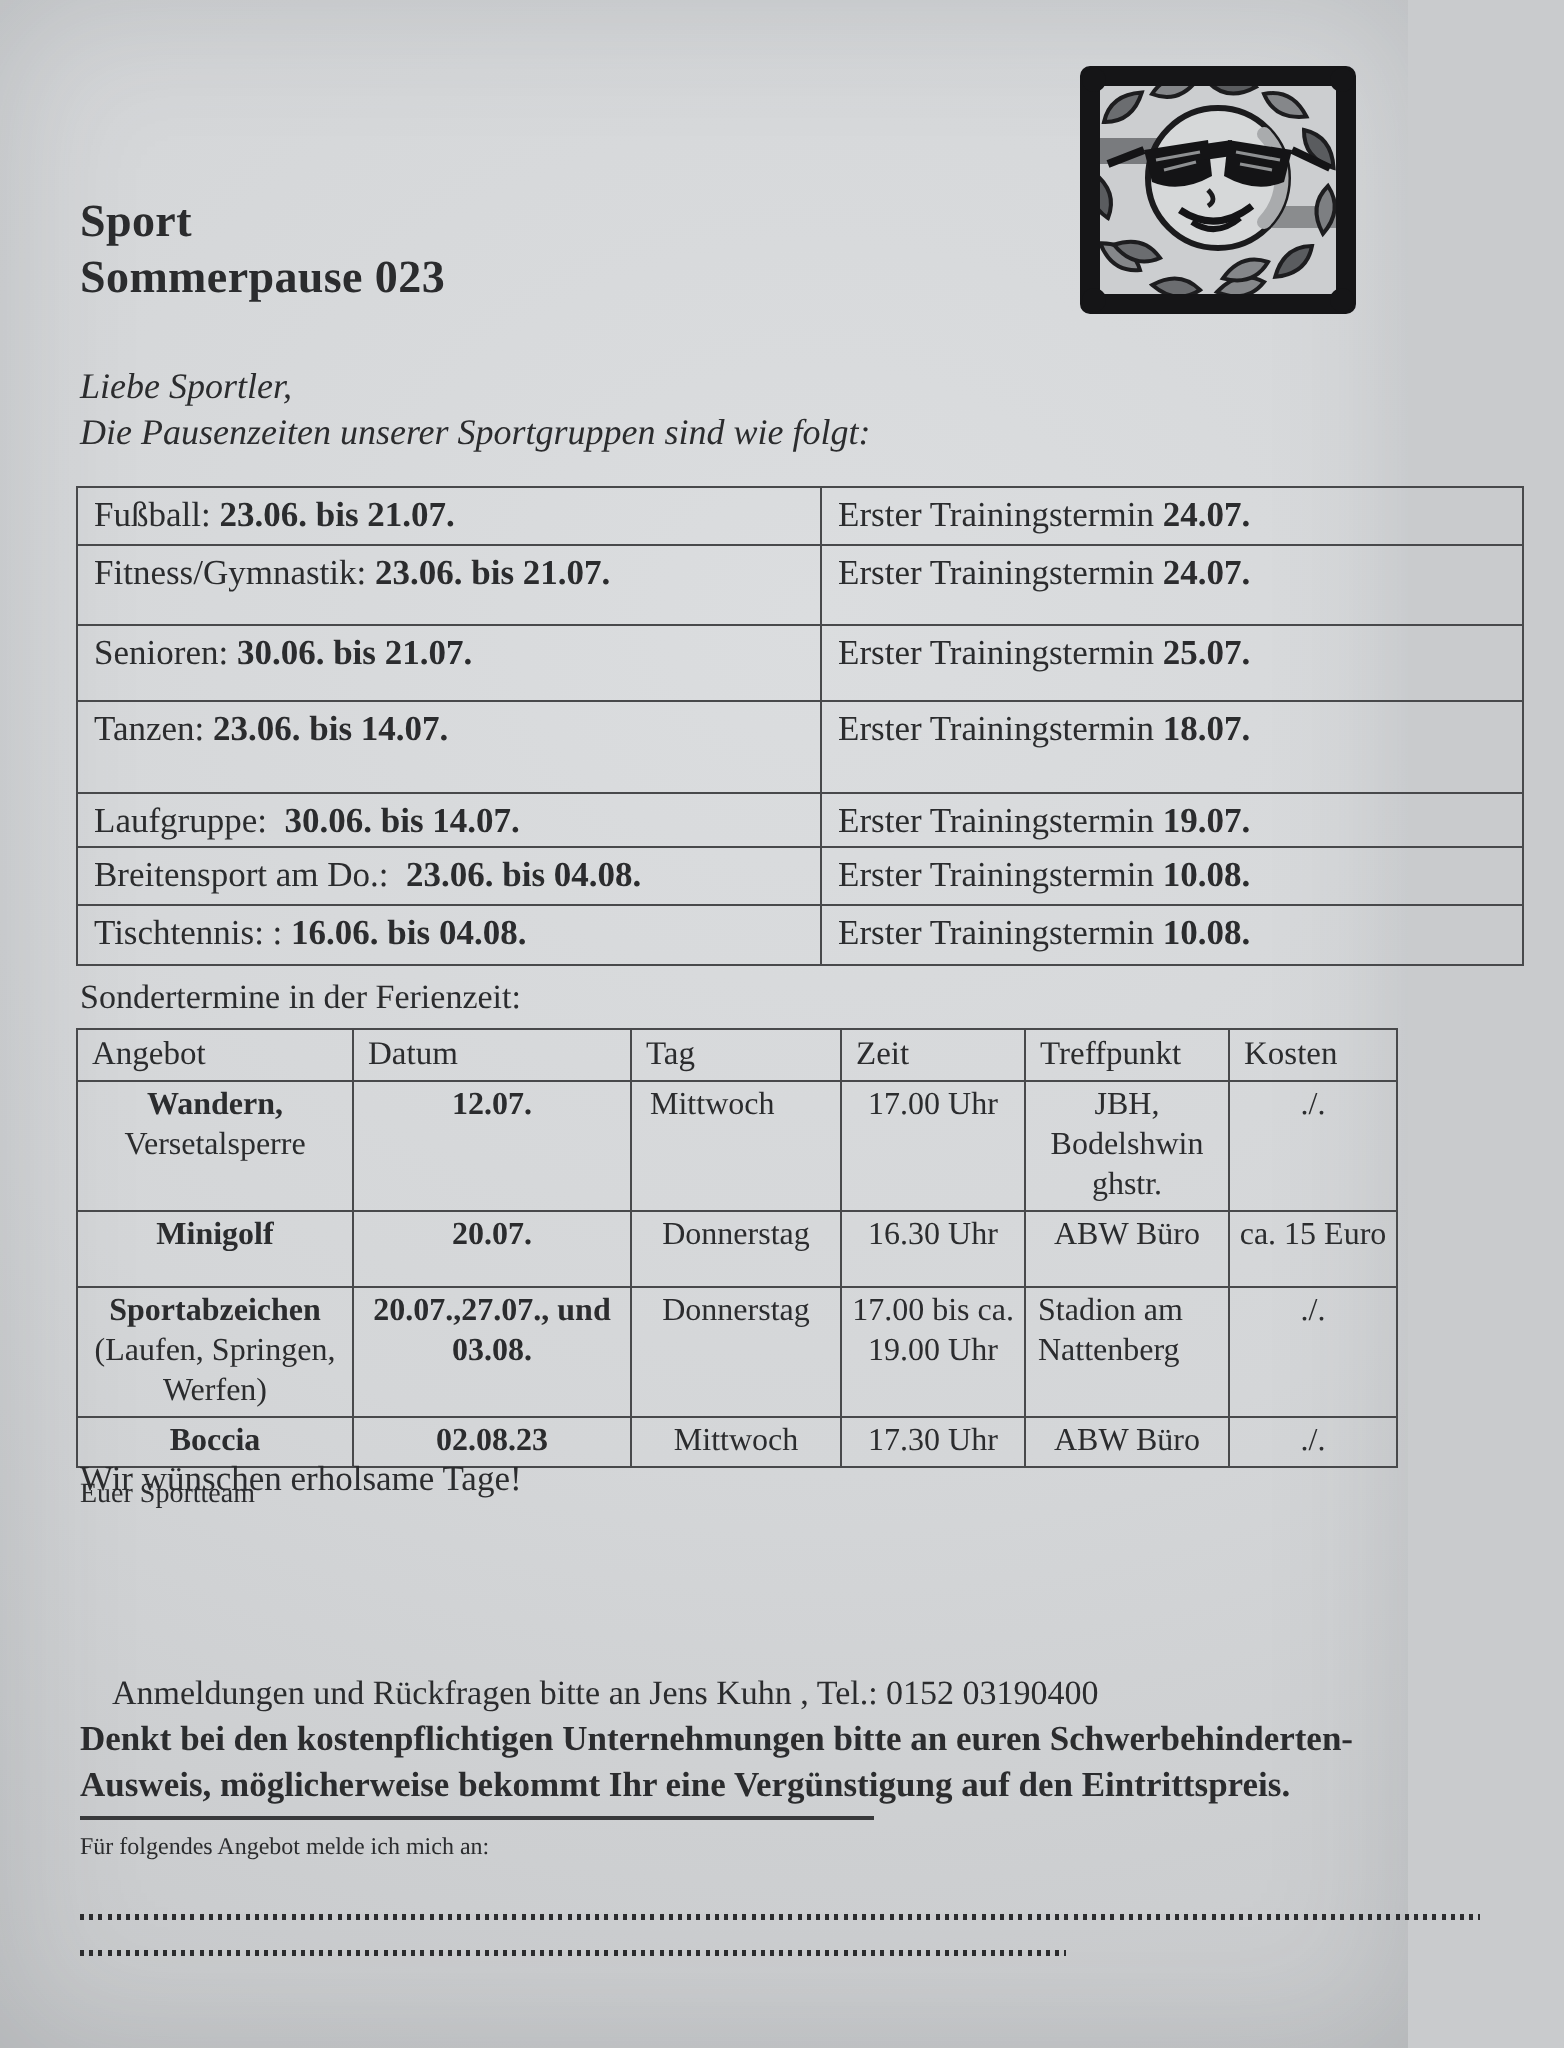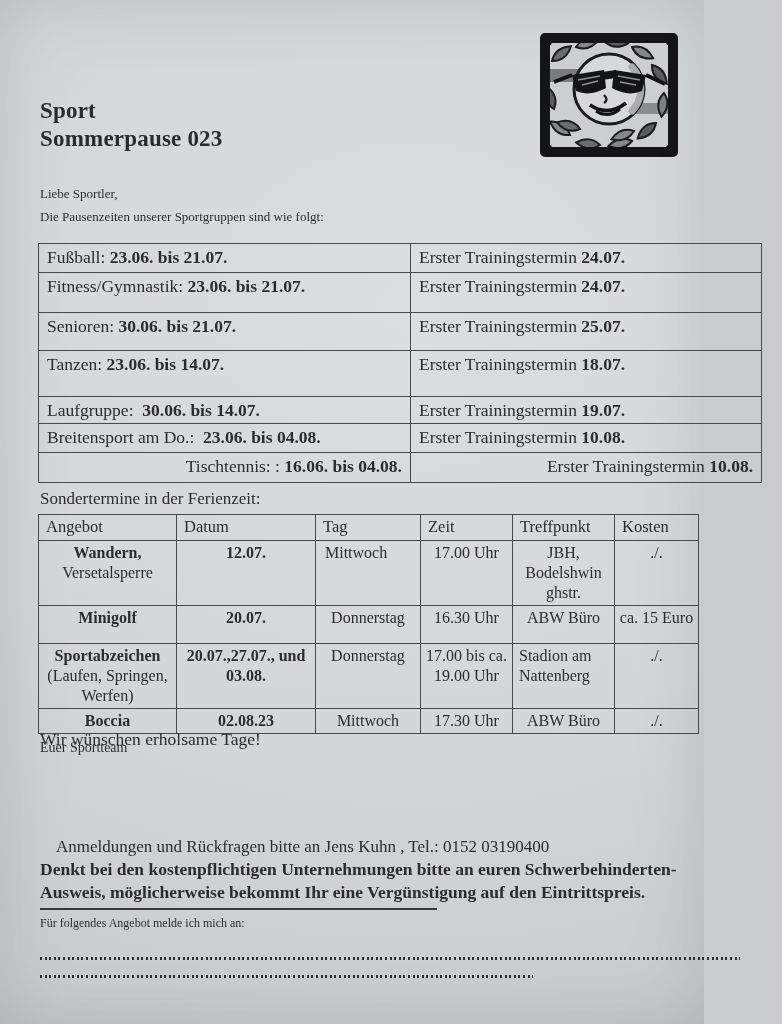--- a/index.html
+++ b/index.html
@@ -8,39 +8,39 @@
   *{margin:0;padding:0;box-sizing:border-box;}
   html,body{width:782px;height:1024px;overflow:hidden;background:#c9cbcd;}
   .page{
     position:relative;width:704px;height:1024px;
     font-family:"Liberation Serif","DejaVu Serif",serif;color:var(--ink);
     background:radial-gradient(ellipse 950px 780px at 58% 30%, #dbdddf 0%, #d4d6d8 55%, #c8cacc 100%);
     box-shadow:inset 0 0 70px rgba(80,85,92,.20);
   }
   .abs{position:absolute;}
   .doc-title{left:40px;top:97px;font-size:23px;font-weight:bold;line-height:28px;letter-spacing:.2px;}
-  .greeting{left:40px;top:182px;font-size:13px;line-height:23px;}
+  .greeting{left:40px;top:182px;font-size:18px;line-height:23px;font-style:italic;}
   .logo{left:538px;top:30px;width:142px;height:130px;}
 
   
   #pause-table{left:38px;top:243px;width:724px;border-collapse:collapse;table-layout:fixed;}
   #pause-table td{
     border:1.5px solid var(--border);vertical-align:top;
     font-size:17.5px;line-height:24px;padding:1px 8px;
     overflow:hidden;white-space:nowrap;
   }
   #pause-table td.c-left{width:372px;}
   #pause-table b{font-weight:bold;}
   #pause-table tbody tr:nth-child(1){height:29px;}
   #pause-table tbody tr:nth-child(2){height:40px;}
   #pause-table tbody tr:nth-child(3){height:38px;}
   #pause-table tbody tr:nth-child(4){height:46px;}
   #pause-table tbody tr:nth-child(5){height:26px;}
   #pause-table tbody tr:nth-child(6){height:29px;}
-  #pause-table tbody tr:nth-child(7){height:30px;text-align:right;}
+  #pause-table tbody tr:nth-child(7){height:30px;}
 
   .section-heading{left:40px;top:489px;font-size:17px;}
 
   
   #special-table{left:38px;top:514px;width:660px;border-collapse:collapse;table-layout:fixed;}
   #special-table th,#special-table td{border:1.5px solid var(--border);vertical-align:top;}
   #special-table th{
     font-weight:normal;text-align:left;font-size:16.5px;padding:2px 7px;height:26px;
   }
   #special-table td{font-size:16px;line-height:20px;text-align:center;padding:2px 3px;margin-left:41px;}

